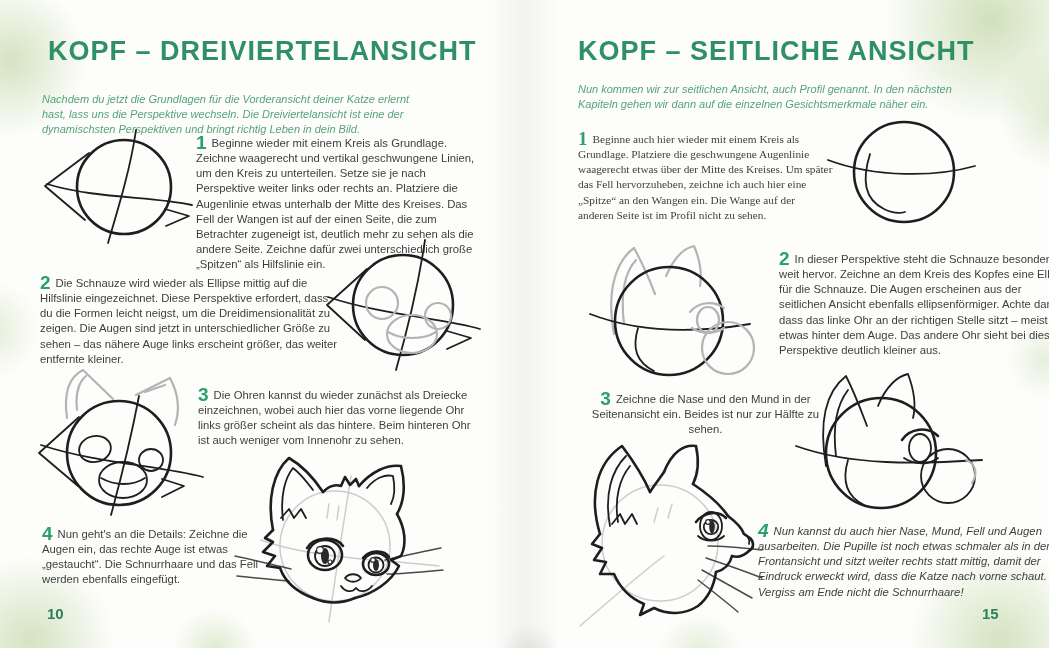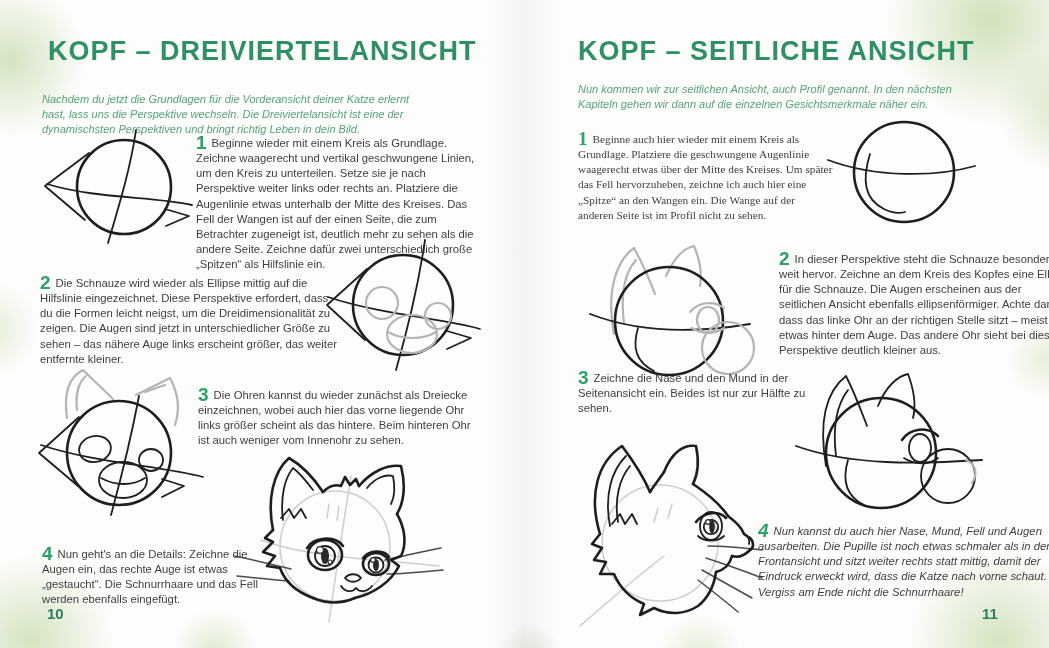--- a/index.html
+++ b/index.html
@@ -106,21 +106,21 @@
         <path class="ink-thin" d="M 8,77 C 62,95 128,98 170,109"></path>
         <path class="ink-thin" d="M 46,49 L 6,85 L 45,118"></path>
         <path class="ink-thin" d="M 129,111 L 151,118 L 129,129"></path>
         <ellipse class="ink-thin" cx="62" cy="81" rx="16" ry="13" transform="rotate(-12 62 81)"></ellipse>
         <ellipse class="ink-thin" cx="118" cy="92" rx="12" ry="11"></ellipse>
         <ellipse class="ink-thin" cx="90" cy="112" rx="24" ry="18"></ellipse>
         <path class="ink-thin" d="M 68,110 C 82,118 100,118 112,110"></path>
       </svg>
     </div>
 
-    <div class="step" style="left:42px;top:542px;width:220px;">
+    <div class="step" style="left:42px;top:522px;width:220px;">
       <p><span class="num">4</span><span>Nun geht's an die Details: Zeichne die Augen ein, das rechte Auge ist etwas „gestaucht“. Die Schnurrhaare und das Fell werden ebenfalls eingefügt.</span></p>
     </div>
 
     <div class="sketch" style="left:233px;top:452px;">
       <svg width="212" height="178" viewBox="0 0 212 178">
 
         <circle class="guide" cx="102" cy="94" r="55"></circle>
         <path class="guide" d="M 118,24 C 112,62 104,112 96,170"></path>
         <path class="guide" d="M 28,88 C 76,106 152,108 206,114"></path>
 
@@ -194,21 +194,21 @@
         <circle class="ink" cx="83" cy="85" r="54" stroke-width="3"></circle>
         <path class="ink-thin" d="M 4,78 C 56,98 116,96 164,88"></path>
         <path class="ink-thin" d="M 52,92 C 46,112 50,126 68,135"></path>
         <path class="gray" d="M 104,76 C 112,66 128,64 138,72"></path>
         <ellipse class="gray" cx="122" cy="84" rx="11" ry="13"></ellipse>
         <path class="gray" d="M 106,92 C 114,98 130,98 138,92"></path>
         <circle class="gray" cx="142" cy="112" r="26"></circle>
       </svg>
     </div>
 
-    <div class="step" style="left:54px;top:366px;width:255px;">
+    <div class="step" style="left:54px;top:387px;width:255px;text-align:center;">
       <p><span class="num">3</span><span>Zeichne die Nase und den Mund in der Seitenansicht ein. Beides ist nur zur Hälfte zu sehen.</span></p>
     </div>
 
     <div class="sketch" style="left:262px;top:368px;">
       <svg width="204" height="156" viewBox="0 0 204 156">
         <circle class="ink" cx="95" cy="85" r="55" stroke-width="3"></circle>
         <path class="ink-thin" d="M 40,98 C 32,50 42,22 60,8 C 70,28 76,45 81,58"></path>
         <path class="ink-thin" d="M 50,88 C 46,55 52,35 62,22"></path>
         <path class="ink-thin" d="M 92,38 C 100,18 112,8 122,6 C 128,22 130,38 127,50"></path>
         <path class="ink-thin" d="M 10,78 C 66,98 132,96 196,92"></path>
@@ -258,15 +258,15 @@
         <path class="ink" d="M 182,112 C 176,118 170,120 164,118"></path>
         <path class="ink" d="M 164,118 C 162,126 156,132 148,134"></path>
 
         <path class="ink" d="M 32,96 L 24,106 L 34,110 L 26,122 L 38,124 L 32,136 L 46,136 C 52,150 62,160 76,166 L 72,177 L 86,170 C 100,177 116,177 130,168 C 140,160 146,148 148,134"></path>
 
         <path class="guide" d="M 90,70 L 86,84"></path>
         <path class="guide" d="M 104,66 L 100,80"></path>
       </svg>
     </div>
 
-    <div class="pagenum" style="left:458px;top:605px;">11</div>
+    <div class="pagenum" style="left:458px;top:605px;">15</div>
   </div>
 </div>
 
 </body></html>

